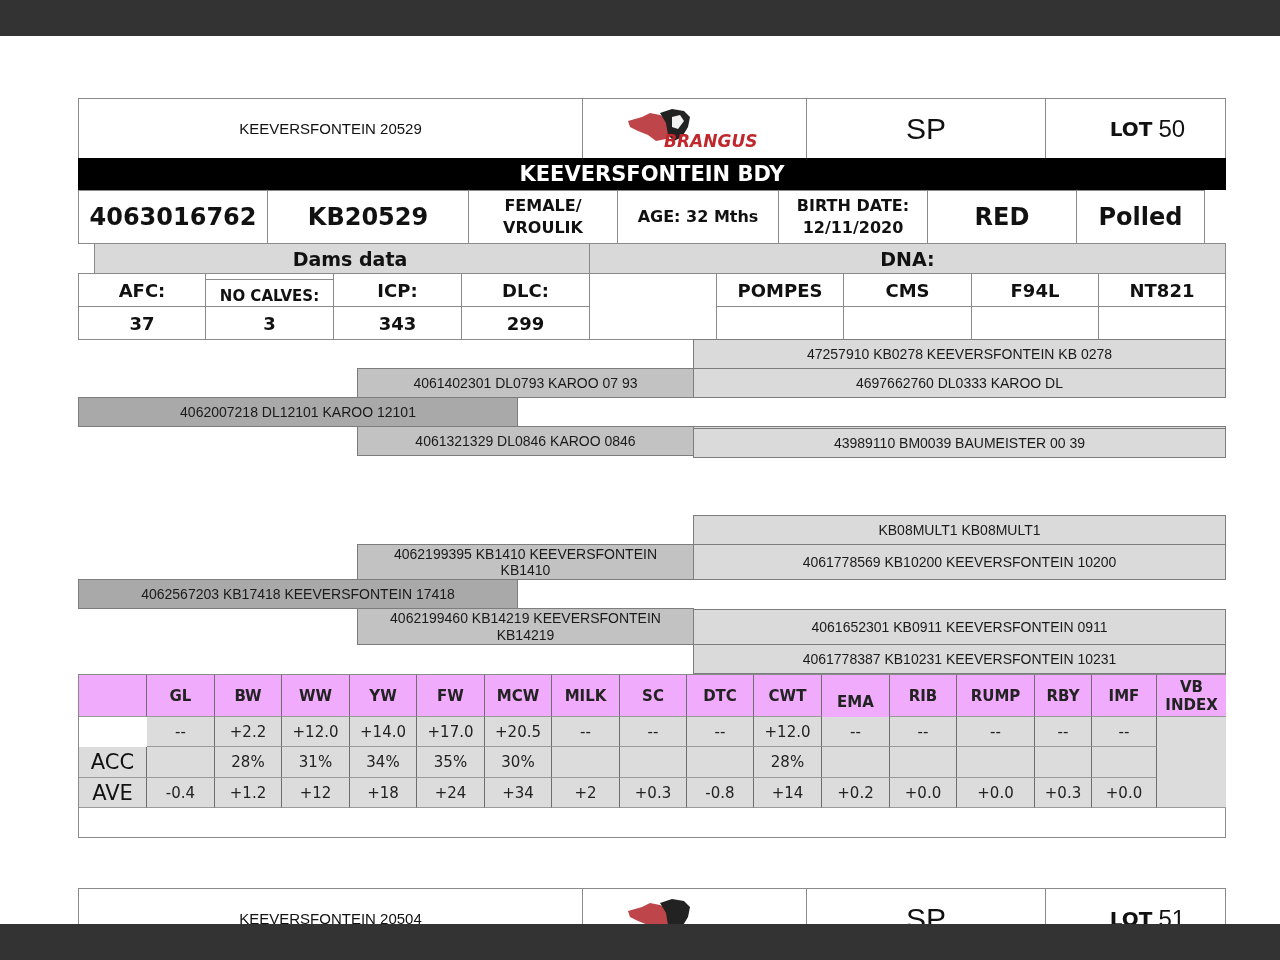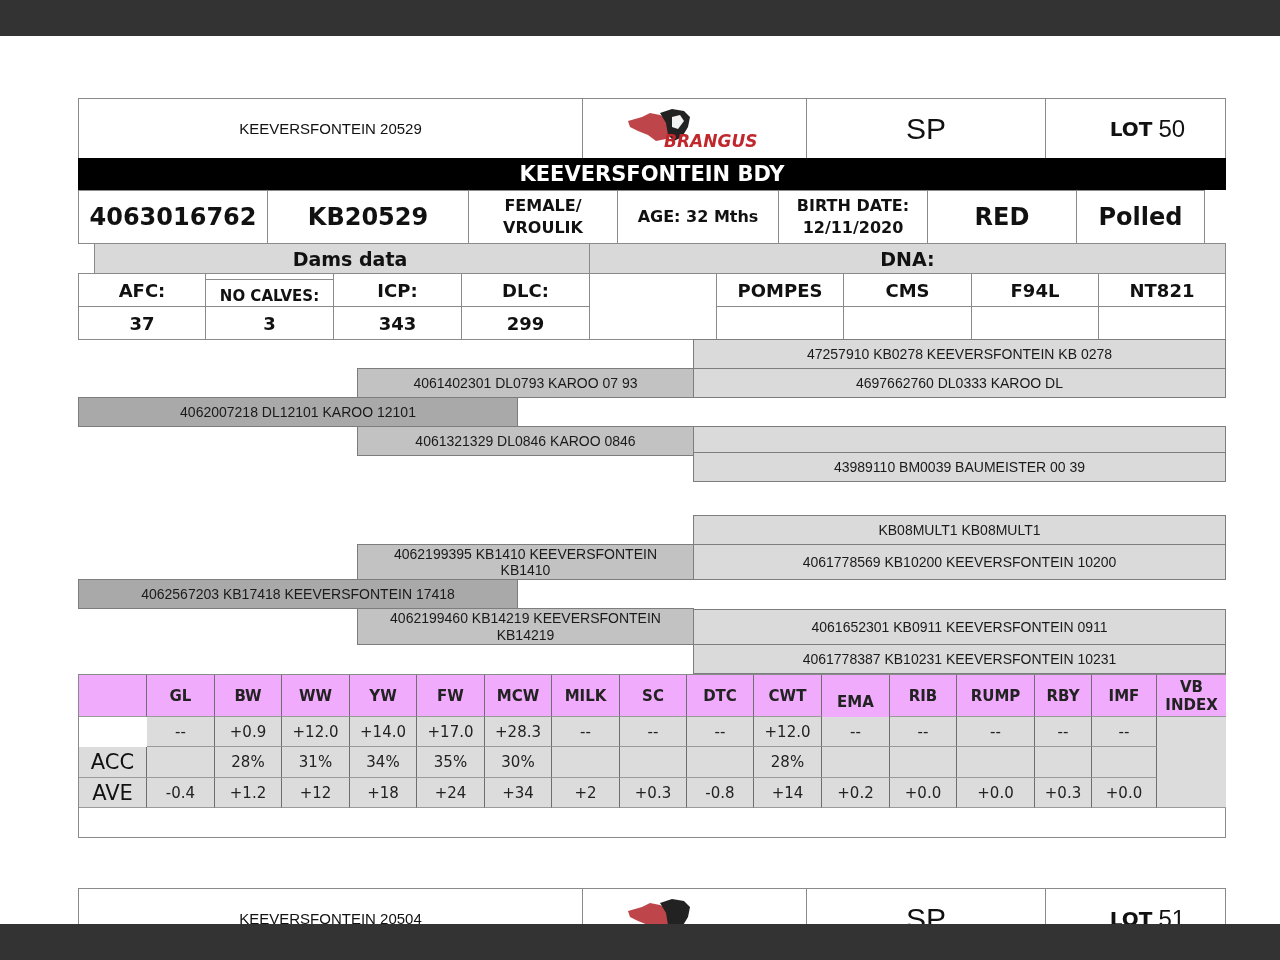--- a/index.html
+++ b/index.html
@@ -97,21 +97,21 @@
   <div class="cell" style="left:971px;top:306px;width:128px;height:34px;"></div>
   <div class="cell" style="left:1098px;top:306px;width:128px;height:34px;"></div>
 
   <div>
     <div class="ped g3" style="left:693px;top:339px;width:533px;height:30px;">47257910 KB0278 KEEVERSFONTEIN KB 0278</div>
     <div class="ped g2" style="left:357px;top:368px;width:337px;height:30px;">4061402301 DL0793 KAROO 07 93</div>
     <div class="ped g3" style="left:693px;top:368px;width:533px;height:30px;">4697662760 DL0333 KAROO DL</div>
     <div class="ped g1" style="left:78px;top:397px;width:440px;height:30px;">4062007218 DL12101 KAROO 12101</div>
     <div class="ped g2" style="left:357px;top:426px;width:337px;height:30px;">4061321329 DL0846 KAROO 0846</div>
     <div class="ped g3" style="left:693px;top:426px;width:533px;height:31px;"></div>
-    <div class="ped g3" style="left:693px;top:452px;width:533px;height:30px;">43989110 BM0039 BAUMEISTER 00 39</div>
+    <div class="ped g3" style="left:693px;top:428px;width:533px;height:30px;">43989110 BM0039 BAUMEISTER 00 39</div>
 
     <div class="ped g3" style="left:693px;top:515px;width:533px;height:30px;">KB08MULT1 KB08MULT1</div>
     <div class="ped g2" style="left:357px;top:544px;width:337px;height:36px;padding:0 18px;">4062199395 KB1410 KEEVERSFONTEIN KB1410</div>
     <div class="ped g3" style="left:693px;top:544px;width:533px;height:36px;">4061778569 KB10200 KEEVERSFONTEIN 10200</div>
     <div class="ped g1" style="left:78px;top:579px;width:440px;height:30px;">4062567203 KB17418 KEEVERSFONTEIN 17418</div>
     <div class="ped g2" style="left:357px;top:608px;width:337px;height:37px;padding:0 18px;">4062199460 KB14219 KEEVERSFONTEIN KB14219</div>
     <div class="ped g3" style="left:693px;top:609px;width:533px;height:36px;">4061652301 KB0911 KEEVERSFONTEIN 0911</div>
     <div class="ped g3" style="left:693px;top:644px;width:533px;height:30px;">4061778387 KB10231 KEEVERSFONTEIN 10231</div>
   </div>
 
@@ -135,25 +135,25 @@
     <div class="tcell th" style="left:1013px;top:0;width:65px;height:42px;">IMF</div>
     <div class="tcell th" style="left:1078px;top:0;width:69px;height:42px;flex-direction:column;border-right:none;">
       <span>VB</span>
       <span>INDEX</span>
     </div>
 
     <div id="ebv-rows">
         <div>
           <div class="tcell rowlbl" style="left: 0px; top: 42px; width: 68px; height: 30px; margin-top: 44px;">EBV</div>
           <div class="tcell td" style="left: 68px; top: 42px; width: 68px; height: 30px;">--</div>
-          <div class="tcell td" style="left: 136px; top: 42px; width: 67px; height: 30px;">+0.9</div>
+          <div class="tcell td" style="left: 136px; top: 42px; width: 67px; height: 30px;">+2.2</div>
           <div class="tcell td" style="left: 203px; top: 42px; width: 68px; height: 30px;">+12.0</div>
           <div class="tcell td" style="left: 271px; top: 42px; width: 67px; height: 30px;">+14.0</div>
           <div class="tcell td" style="left: 338px; top: 42px; width: 68px; height: 30px;">+17.0</div>
-          <div class="tcell td" style="left: 406px; top: 42px; width: 67px; height: 30px;">+28.3</div>
+          <div class="tcell td" style="left: 406px; top: 42px; width: 67px; height: 30px;">+20.5</div>
           <div class="tcell td" style="left: 473px; top: 42px; width: 68px; height: 30px;">--</div>
           <div class="tcell td" style="left: 541px; top: 42px; width: 67px; height: 30px;">--</div>
           <div class="tcell td" style="left: 608px; top: 42px; width: 67px; height: 30px;">--</div>
           <div class="tcell td" style="left: 675px; top: 42px; width: 68px; height: 30px;">+12.0</div>
           <div class="tcell td" style="left: 743px; top: 42px; width: 68px; height: 30px;">--</div>
           <div class="tcell td" style="left: 811px; top: 42px; width: 67px; height: 30px;">--</div>
           <div class="tcell td" style="left: 878px; top: 42px; width: 78px; height: 30px;">--</div>
           <div class="tcell td" style="left: 956px; top: 42px; width: 57px; height: 30px;">--</div>
           <div class="tcell td" style="left: 1013px; top: 42px; width: 65px; height: 30px;">--</div>
         </div>

